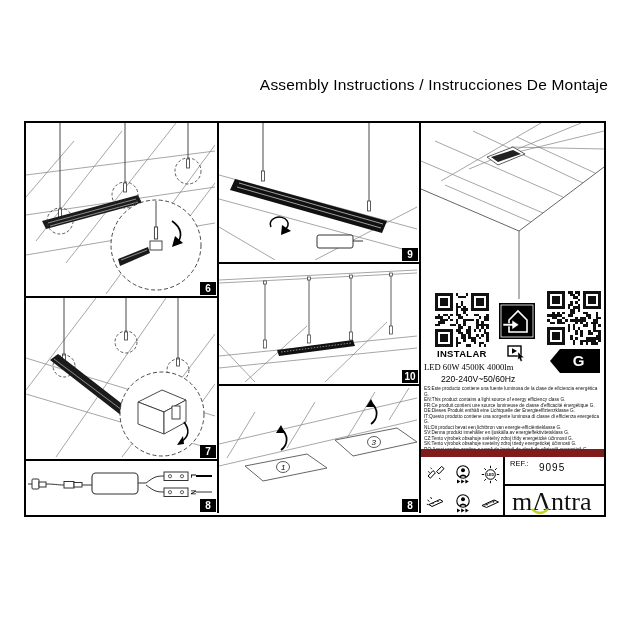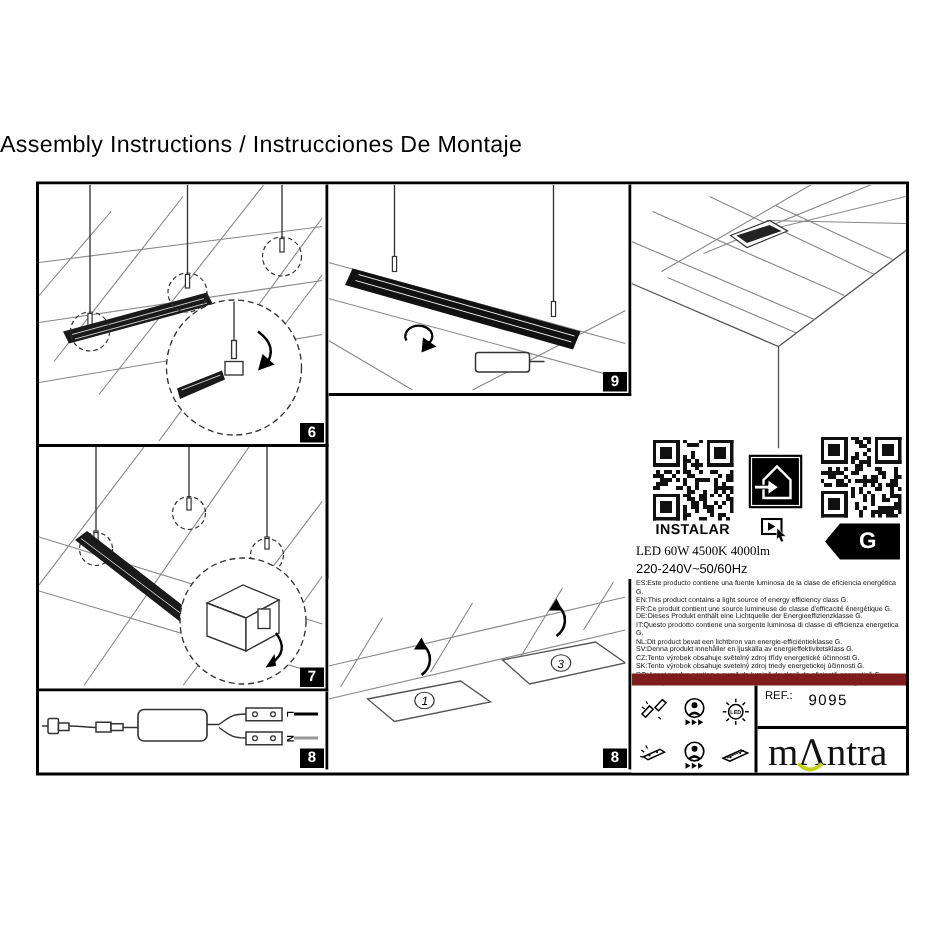--- a/index.html
+++ b/index.html
@@ -1,38 +1,38 @@
 <!DOCTYPE html>
 <html><head>
 <meta charset="utf-8">
 <style>
   html,body{margin:0;padding:0;background:#fff;}
   .page{position:relative;width:630px;height:630px;background:#fff;
         font-family:"Liberation Sans",sans-serif;color:#000;overflow:hidden;}
-  .title{position:absolute;top:88px;left:0;width:608px;text-align:left;
+  .title{position:absolute;top:76px;left:0;width:608px;text-align:right;
          font-size:15.5px;letter-spacing:.2px;color:#000;}
   .figure{position:absolute;left:24px;top:121px;width:582px;height:396px;
           border:2px solid #000;box-sizing:border-box;background:#fff;}
   .cell{position:absolute;box-sizing:border-box;background:#fff;overflow:hidden;}
   .p6 {left:0;top:0;width:193px;height:175px;border-right:2px solid #000;border-bottom:2px solid #000;}
   .p7 {left:0;top:175px;width:193px;height:163px;border-right:2px solid #000;border-bottom:2px solid #000;}
   .p8 {left:0;top:338px;width:193px;height:52px;border-right:2px solid #000;}
   .p9 {left:193px;top:0;width:202px;height:141px;border-right:2px solid #000;border-bottom:2px solid #000;}
   .p10{left:193px;top:141px;width:202px;height:122px;border-right:2px solid #000;border-bottom:2px solid #000;}
   .p11{left:193px;top:263px;width:202px;height:127px;border-right:2px solid #000;}
   .rcol{left:395px;top:0;width:183px;height:392px;}
   .badge{position:absolute;right:1px;bottom:1px;width:16px;height:13px;background:#000;color:#fff;
          font-size:10px;font-weight:bold;text-align:center;line-height:13px;}
   .ln{stroke:#888;stroke-width:.75;fill:none;}
   .dk{stroke:#333;stroke-width:.9;fill:none;}
   .qr{position:absolute;width:54px;height:54px;}
   .qr svg{width:100%;height:100%;}
   .instalar{position:absolute;left:16px;top:222px;font-size:9.5px;font-weight:bold;letter-spacing:.3px;display:flex;align-items:center;gap:20px;}
   .specs1{position:absolute;left:3px;top:239px;font-size:8.6px;font-family:Liberation Serif, serif;}
-  .specs2{position:absolute;left:3px;top:251px;font-size:8.6px;}
+  .specs2{position:absolute;left:20px;top:251px;font-size:8.6px;}
   .gwrap{position:absolute;left:128px;top:225px;width:52px;height:27px;}
   .gtext{position:absolute;left:0;top:0;width:52px;height:26px;text-align:center;line-height:26px;
          color:#fff;font-weight:bold;font-size:15px;padding-left:7px;box-sizing:border-box;}
   .stmts{position:absolute;left:3px;top:263px;width:178px;font-size:4.7px;line-height:5.5px;color:#111;}
   .boxes{position:absolute;left:0;top:326px;width:183px;height:66px;border-top:8px solid #7f1d1d;box-sizing:border-box;}
   .iconcell{position:absolute;left:0;top:0;width:84px;height:64px;border-right:2px solid #000;box-sizing:border-box;}
   .refcell{position:absolute;left:84px;top:0;width:99px;height:29px;border-bottom:2px solid #000;box-sizing:border-box;}
   .reflabel{position:absolute;left:5px;top:2px;font-size:7.5px;}
   .refvalue{position:absolute;left:34px;top:5px;font-size:10px;letter-spacing:1px;}
   .brandcell{position:absolute;left:84px;top:29px;width:99px;height:35px;}
@@ -132,20 +132,38 @@
         <polygon points="16,56 168,98 163,110 11,67" fill="#111"></polygon>
         <path d="M20,60 L164,101 M18,64 L162,105" stroke="#fff" stroke-width=".6"></path>
         <path d="M52,104 a9,7 0 1 1 13,3" stroke="#000" stroke-width="1.5" fill="none"></path>
         <polygon points="62,112 72,108 63,102" fill="#000"></polygon>
         <rect x="98" y="112" width="36" height="13" rx="2" fill="#fff" stroke="#333" stroke-width="1"></rect>
         <path d="M134,118 H144" stroke="#333" stroke-width="1"></path>
       </svg>
       <div class="badge">9</div>
     </div>
 
+    <div class="cell p10">
+      <svg width="198" height="118" viewBox="0 0 198 118">
+        <path class="ln" d="M0,16 L198,6 M0,19 L198,9"></path>
+        <rect x="44.5" y="17" width="3" height="3" fill="#fff" stroke="#333" stroke-width=".7"></rect>
+        <rect x="88.5" y="13" width="3" height="3" fill="#fff" stroke="#333" stroke-width=".7"></rect>
+        <rect x="130.5" y="11" width="3" height="3" fill="#fff" stroke="#333" stroke-width=".7"></rect>
+        <rect x="170.5" y="9" width="3" height="3" fill="#fff" stroke="#333" stroke-width=".7"></rect>
+        <path d="M46,20 V78 M90,16 V73 M132,14 V70 M172,12 V64" stroke="#333" stroke-width=".8"></path>
+        <rect x="44.6" y="76" width="2.8" height="8" fill="#fff" stroke="#333" stroke-width=".7"></rect>
+        <rect x="88.6" y="71" width="2.8" height="8" fill="#fff" stroke="#333" stroke-width=".7"></rect>
+        <rect x="130.6" y="68" width="2.8" height="8" fill="#fff" stroke="#333" stroke-width=".7"></rect>
+        <rect x="170.6" y="62" width="2.8" height="8" fill="#fff" stroke="#333" stroke-width=".7"></rect>
+        <path class="ln" d="M0,92 L198,72 M0,104 L198,84 M26,118 L88,62 M106,118 L168,58 M0,80 L36,118"></path>
+        <polygon points="58,86 134,76 136,82 60,92" fill="#111"></polygon>
+        <path d="M62,88 L132,79" stroke="#fff" stroke-width=".5" stroke-dasharray="1.5 1.5"></path>
+      </svg>
+      <div class="badge">10</div>
+    </div>
 
     <div class="cell p11">
       <svg width="198" height="123" viewBox="0 0 198 123">
         <path class="ln" d="M0,58 L198,12 M0,80 L198,34 M36,26 L8,72 M96,16 L68,62 M156,6 L128,52 M190,2 L170,34"></path>
         <polygon points="26,80 88,68 108,82 44,95" fill="#fff" stroke="#555" stroke-width=".9"></polygon>
         <polygon points="116,54 178,42 198,56 134,70" fill="#fff" stroke="#555" stroke-width=".9"></polygon>
         <ellipse cx="64" cy="81" rx="6.5" ry="5.5" fill="none" stroke="#333" stroke-width=".8"></ellipse>
         <text x="62" y="84" font-size="8" font-style="italic">1</text>
         <ellipse cx="155" cy="56" rx="6.5" ry="5.5" fill="none" stroke="#333" stroke-width=".8"></ellipse>
         <text x="152.5" y="59" font-size="8" font-style="italic">3</text>

